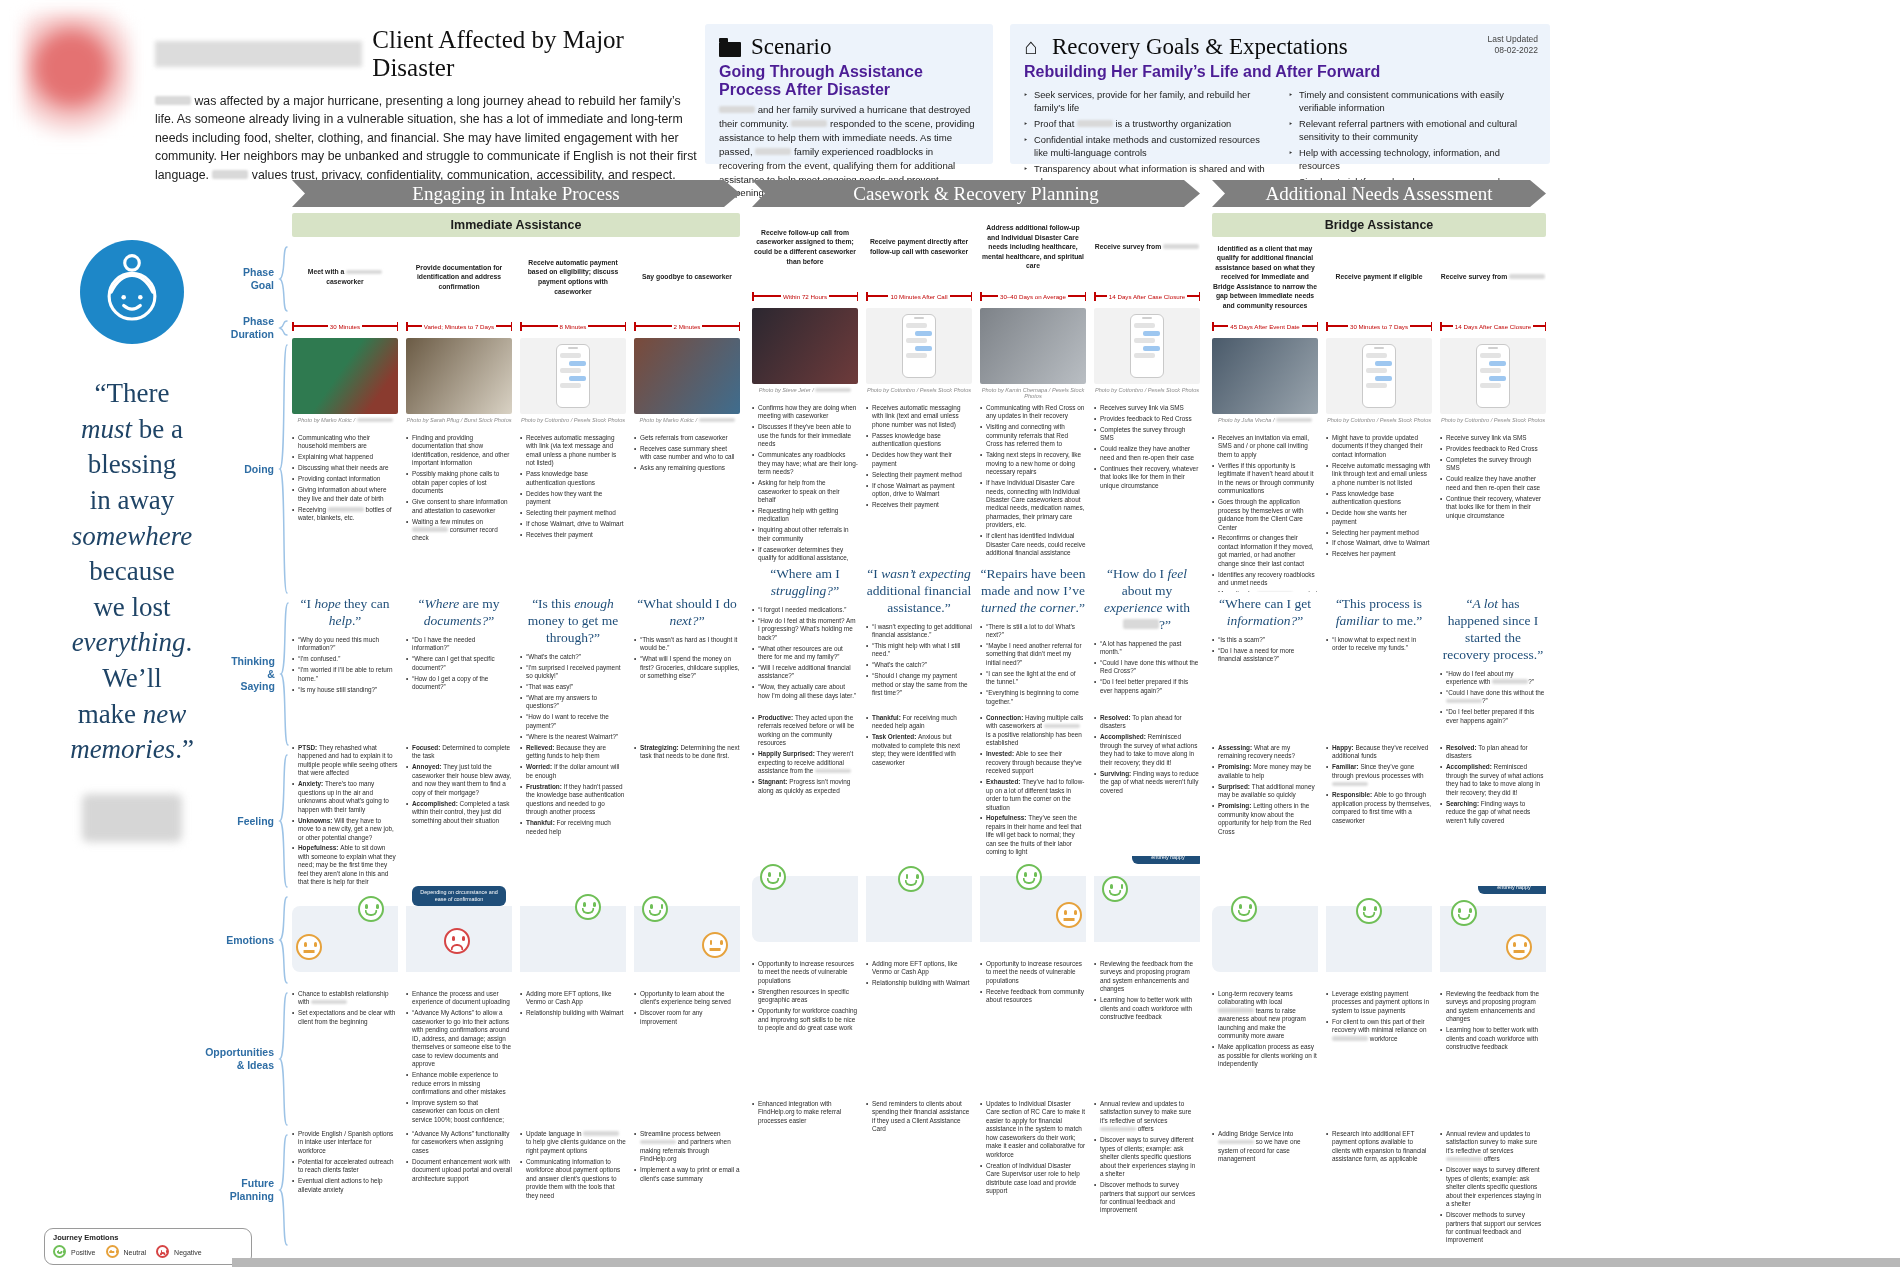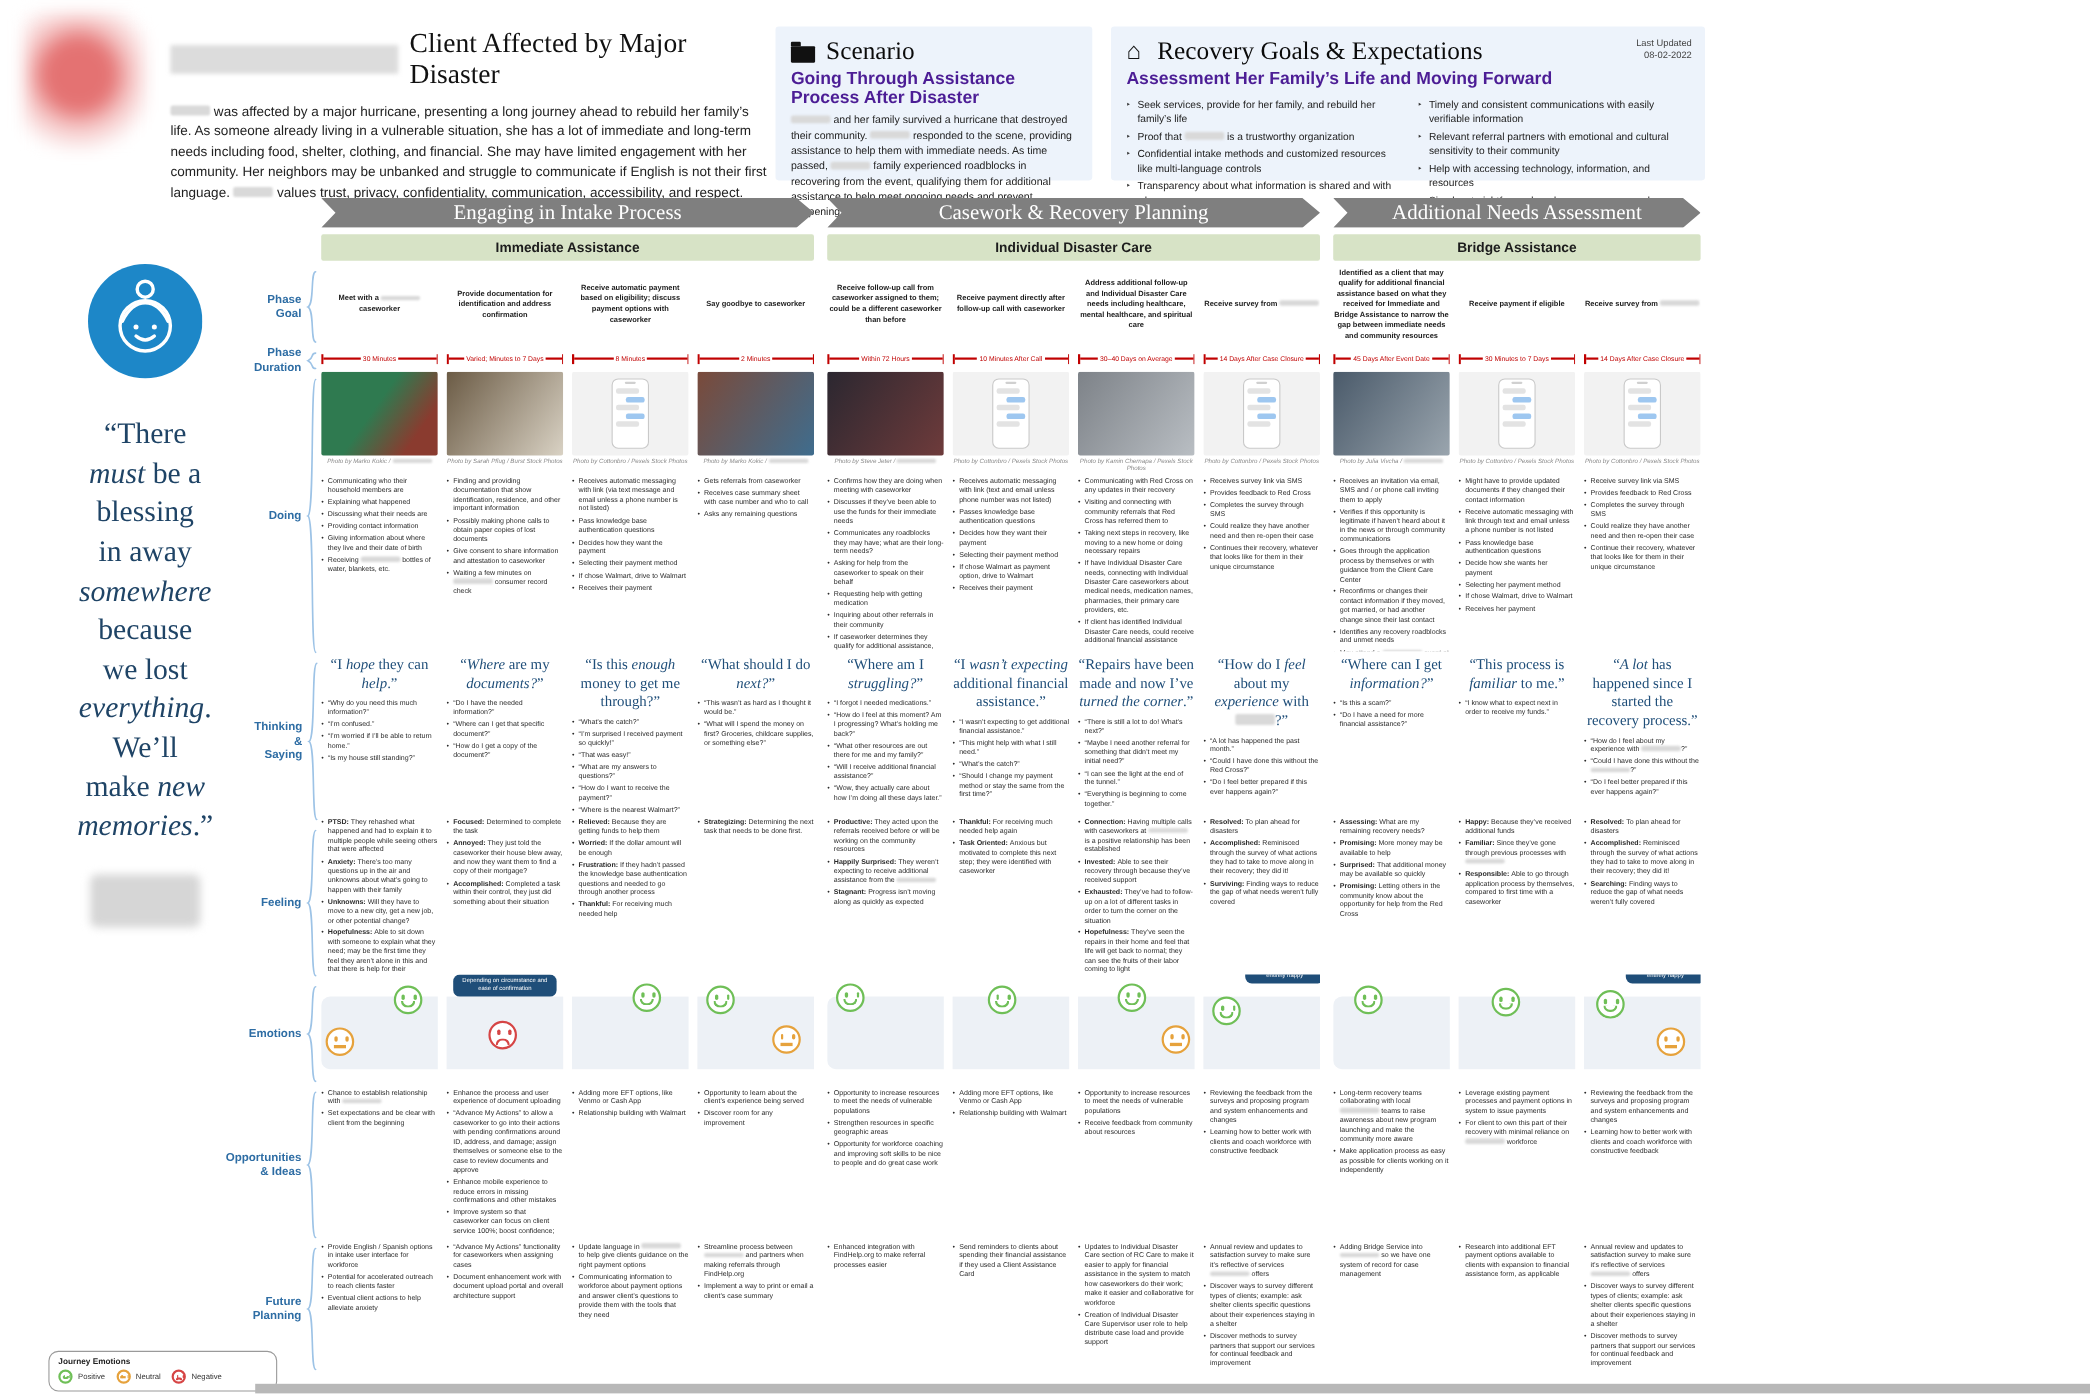--- a/index.html
+++ b/index.html
@@ -139,21 +139,21 @@
 
   <div class="info-box goals">
     <div class="last-updated">
       <span>Last Updated</span><br>
       <span>08-02-2022</span>
     </div>
     <div class="info-title-row">
       <div class="home-icon"></div>
       <div class="info-title">Recovery Goals &amp; Expectations</div>
     </div>
-    <div class="info-sub">Assessment Her Family’s Life and Moving Forward</div>
+    <div class="info-sub">Rebuilding Her Family’s Life and After Forward</div>
     <div class="goal-cols">
       <div class="goal-col">
           <ul id="goals-left">
             <li>Seek services, provide for her family, and rebuild her family’s life</li>
             <li>Proof that <span class="redact"></span> is a trustworthy organization</li>
             <li>Confidential intake methods and customized resources like multi-language controls</li>
             <li>Transparency about what information is shared and with whom</li>
           </ul>
         </div>
       <div class="goal-col">
@@ -554,21 +554,20 @@
                 <ul class="bullets">
                   <li>Streamline process between <span class="redact"></span> and partners when making referrals through FindHelp.org</li>
                   <li>Implement a way to print or email a client’s case summary</li>
                 </ul>
               </div>
             </div>
           </div>
         </div>
         <div class="section">
           <div class="banner">Casework &amp; Recovery Planning</div>
-          <div class="greenbar">Individual Disaster Care</div>
           <div class="cols">
             <div class="col">
               <div class="cell r-goal">
                 <div class="goal-text">Receive follow-up call from caseworker assigned to them; could be a different caseworker than before</div>
               </div>
               <div class="cell r-dur">
                 <div class="duration">
                   <span class="tick"></span>
                   <span class="line"></span>
                   <span class="dlabel">Within 72 Hours</span>

